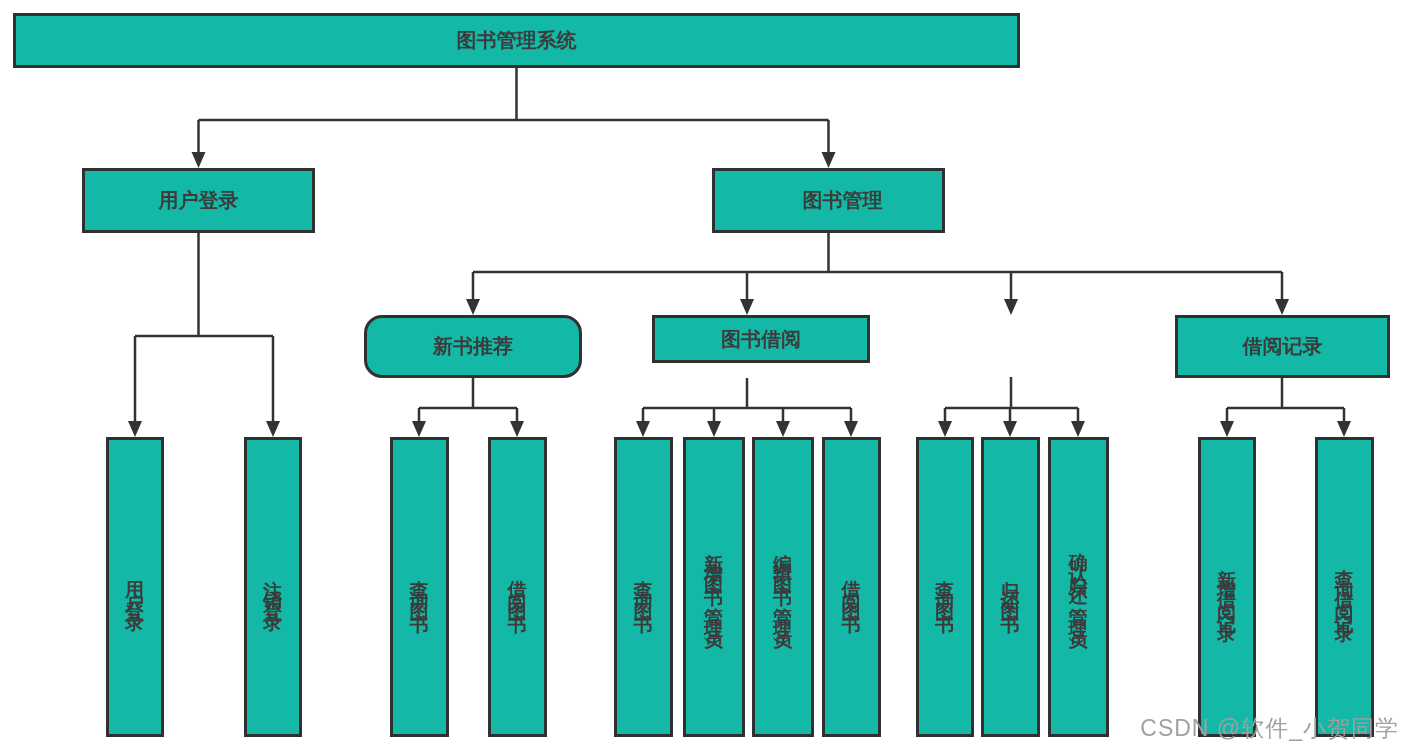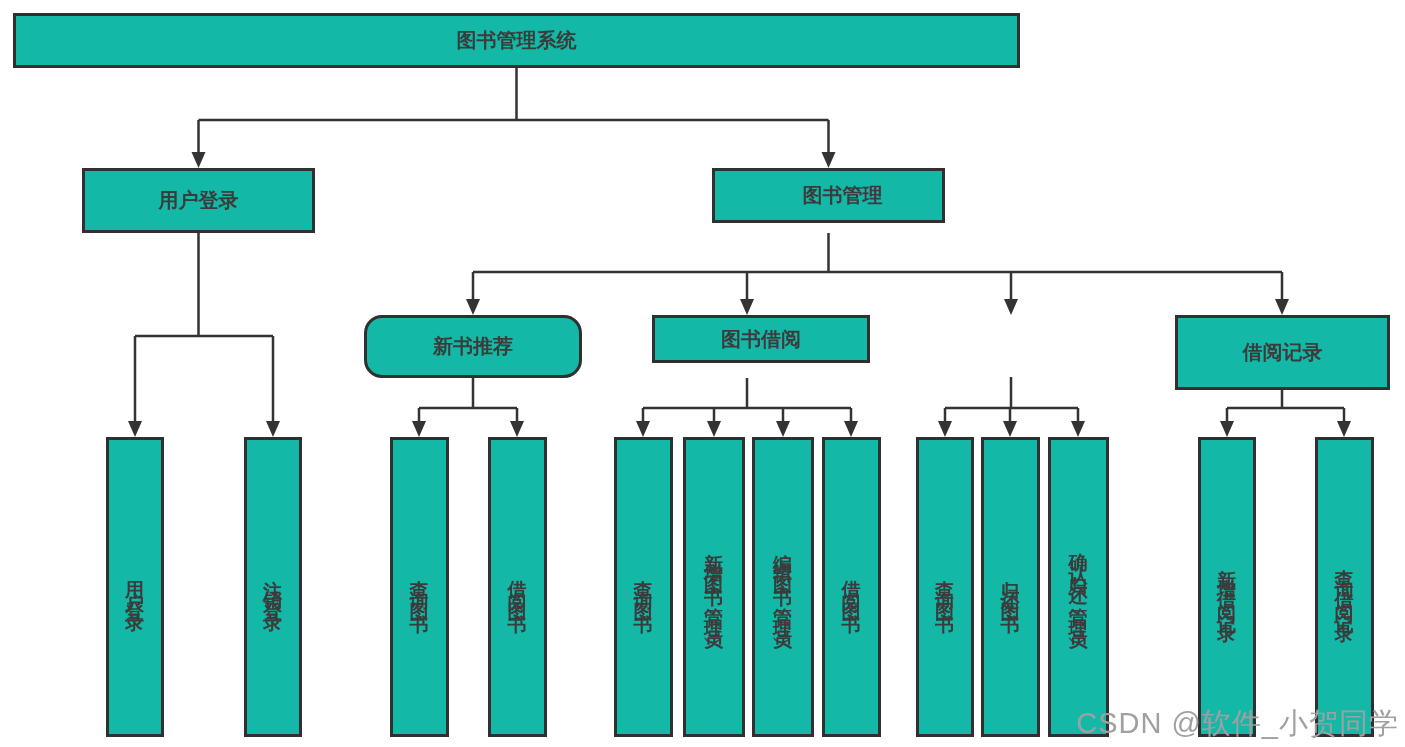--- a/index.html
+++ b/index.html
@@ -34,21 +34,21 @@
     text-orientation: mixed;
     letter-spacing: 11px;
     line-height: 1;
     font-size: 19px;
     white-space: normal;
   }
   .watermark {
     position: absolute;
     right: 6px;
     bottom: 3px;
-    font-size: 29px;
+    font-size: 23px;
     color: #a0a0a0;
     letter-spacing: 1px;
   }
 </style>
 </head>
 <body>
 
 <div class="stage">
 
   <svg class="connectors" viewBox="0 0 1405 747" xmlns="http://www.w3.org/2000/svg">
@@ -91,31 +91,31 @@
     </g>
   </svg>
 
   <div class="node h" style="left:13px; top:13px; width:1007px; height:55px;">
     <span class="lbl">图书管理系统</span>
   </div>
 
   <div class="node h" style="left:82px; top:168px; width:233px; height:65px;">
     <span class="lbl">用户登录</span>
   </div>
-  <div class="node h" style="left:712px; top:168px; width:233px; height:55px;padding-left:28px;">
+  <div class="node h" style="left:712px; top:168px; width:233px; height:65px;padding-left:28px;">
     <span class="lbl">图书管理</span>
   </div>
 
   <div class="node h" style="left:364px; top:315px; width:218px; height:63px;border-radius:18px;">
     <span class="lbl">新书推荐</span>
   </div>
   <div class="node h" style="left:652px; top:315px; width:218px; height:48px;">
     <span class="lbl">图书借阅</span>
   </div>
-  <div class="node h" style="left:1175px; top:315px; width:215px; height:75px;">
+  <div class="node h" style="left:1175px; top:315px; width:215px; height:63px;">
     <span class="lbl">借阅记录</span>
   </div>
 
   <div class="node v" style="left:106px; top:437px; width:58px; height:300px;">
     <span class="lbl">用户登录</span>
   </div>
   <div class="node v" style="left:244px; top:437px; width:58px; height:300px;">
     <span class="lbl">注销登录</span>
   </div>
 

